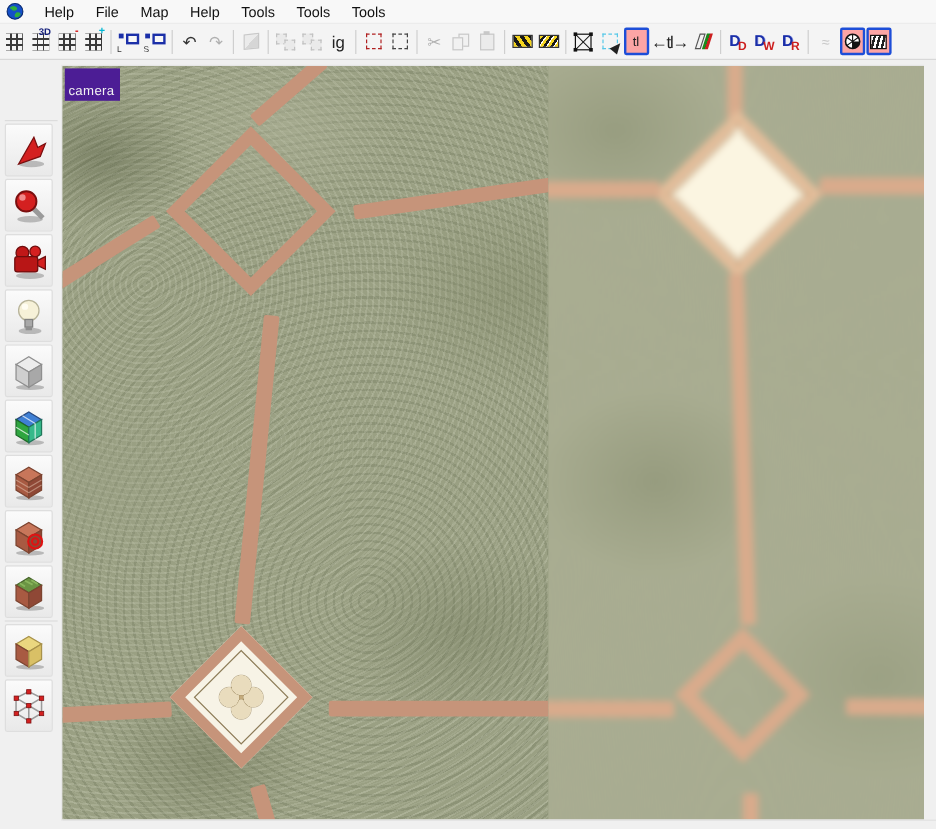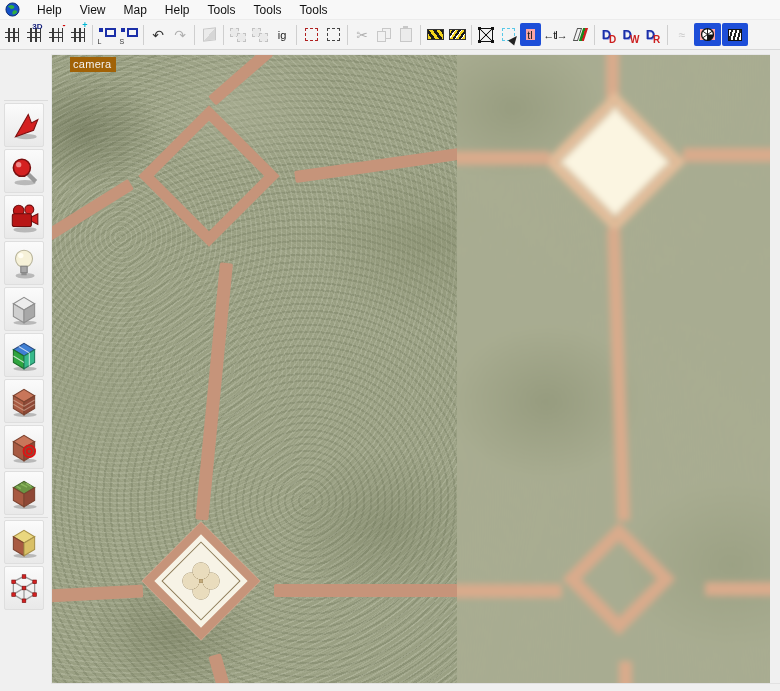--- a/index.html
+++ b/index.html
@@ -16,42 +16,42 @@
   .menubar{height:20px;background:#f8f8f8;display:flex;align-items:center;font-size:12px;color:#111;
            border-bottom:1px solid #ececec}
   .globe{width:15px;height:15px;margin:0 8px 0 5px;flex:0 0 auto}
   .menu-item{padding:2px 9px;cursor:default}
 
   
   .toolbar{height:30px;background:#f4f4f4;display:flex;align-items:center;padding:0 1px;
            border-bottom:1px solid #d8d8d8}
   .tbtn{min-width:21px;height:23px;display:flex;align-items:center;justify-content:center;
         position:relative;color:#333;flex:0 0 auto;margin:0 0.5px;border:1px solid transparent}
-  .tbtn.pressed{background:#fca5a5;border:6px solid #1d4ed8;border-radius:2px}
+  .tbtn.pressed{background:#fca5a5;border:2px solid #1d4ed8;border-radius:2px}
   .tbtn.disabled{opacity:.35;filter:grayscale(1)}
   .tsep{width:1px;height:20px;background:#cfcfcf;margin:0 3px;flex:0 0 auto}
   .gridicon{width:14px;height:14px;
     background:repeating-linear-gradient(90deg,transparent 0 3.5px,#3a3a3a 3.5px 5px),
                repeating-linear-gradient(0deg,transparent 0 3.5px,#3a3a3a 3.5px 5px)}
   .gridmark{position:absolute;top:-3px;right:0;font-size:9px;font-weight:bold;line-height:9px}
   .mark-3d{color:#14207c;top:-2px;right:1px;font-size:8px}
   .mark-minus{color:#d00000}
   .mark-plus{color:#00b7d4}
   .cascade{position:relative;width:17px;height:14px}
   .cascade i{position:absolute;border:2px solid var(--blue);background:#f7f7f7}
   .cascade i:first-child{left:6px;top:0;width:11px;height:9px}
   .cascade i:last-child{left:0;top:4px;width:11px;height:9px;background:#fff}
   .cascade b{position:absolute;left:-1px;bottom:-3px;font-size:7px;font-weight:normal;color:#333}
   .glyph{font-size:14px;line-height:1}
   .minicube{width:13px;height:13px;background:linear-gradient(135deg,#dcdcdc 0 50%,#9f9f9f 50%);
             border:1px solid #777;transform:skewY(-6deg)}
   .gpair{position:relative;width:16px;height:14px}
   .gpair i{position:absolute;width:9px;height:9px;border:1.5px dashed #666;background:#d8d8d8}
   .gpair i:first-child{left:0;top:0}.gpair i:last-child{right:0;bottom:0}
-  .igtext{font-size:11px;color:#222}
+  .igtext{font-size:14px;color:#222}
   .dashsq{width:13px;height:13px;border:1.6px dashed #b02020}
   .dashsq.dark{border-color:#444}
   .pagecopy{position:relative;width:15px;height:14px}
   .pagecopy i{position:absolute;width:9px;height:11px;border:1.5px solid #777;background:#eee}
   .pagecopy i:first-child{left:5px;top:0}.pagecopy i:last-child{left:0;top:3px}
   .clipboard{width:12px;height:14px;border:1.5px solid #777;background:#ddd;position:relative}
   .clipboard::before{content:"";position:absolute;left:2px;top:-3px;width:5px;height:3px;background:#777}
   .hazard{width:17px;height:11px;border:1px solid #333;
     background:repeating-linear-gradient(55deg,var(--hazard) 0 3px,#191919 3px 6px)}
   .hazard.alt{background:repeating-linear-gradient(125deg,var(--hazard) 0 2px,#191919 2px 4px,#fff 4px 5px)}
@@ -59,21 +59,21 @@
     background:linear-gradient(45deg,transparent calc(50% - .8px),#111 50%,transparent calc(50% + .8px)),
                linear-gradient(-45deg,transparent calc(50% - .8px),#111 50%,transparent calc(50% + .8px))}
   .selhandles::before,.selhandles::after{content:"";position:absolute;width:3px;height:3px;background:#111}
   .selhandles::before{left:-2px;top:-2px;box-shadow:13px 0 #111}
   .selhandles::after{left:-2px;bottom:-2px;box-shadow:13px 0 #111}
   .autosel{width:13px;height:13px;border:1.6px dashed #57c8e8;position:relative}
   .autosel::after{content:"";position:absolute;right:-4px;bottom:-4px;width:0;height:0;
     border-left:4px solid transparent;border-right:4px solid transparent;border-top:9px solid #222;
     transform:rotate(-140deg)}
   .tltext{font-size:11px;color:#222}
-  .tlscale{font-size:11px;color:#222;letter-spacing:-1px;white-space:nowrap}
+  .tlscale{font-size:14px;color:#222;letter-spacing:-1px;white-space:nowrap}
   .flipicon{display:flex;gap:1px}
   .flipicon i{width:5px;height:13px;transform:skewX(-18deg)}
   .flipicon i:first-child{border:1.4px solid #555;background:#f2f2f2}
   .flipicon i:last-child{background:linear-gradient(90deg,#1c871c 0 50%,#cc1f1f 50%)}
   .dword{font-weight:bold;font-size:13px;color:var(--blue);line-height:1;
          text-shadow:.5px .5px 0 #9aa6e8}
   .dsub{font-weight:bold;font-size:10px;color:var(--red);margin-left:-2px;vertical-align:-4px;line-height:1}
   .squiggle{font-size:12px;color:#777}
   .stripesicon{width:14px;height:12px;border:1.4px solid #111;background:
     repeating-linear-gradient(105deg,#fff 0 2px,#222 2px 4px)}
@@ -82,22 +82,22 @@
   .content{position:absolute;top:51px;left:0;right:0;bottom:0;display:flex}
   .sidebar{width:52px;flex:0 0 auto;background:#f0f0f0;padding-top:2px}
   .sspacer{height:46px}
   .sdiv{height:1px;background:#dcdcdc;margin:1px 4px}
   .stool{width:40px;height:44px;margin:2px 0 2px 4px;background:linear-gradient(#fbfbfb,#e9e9e9);
          border:1px solid #dedede;border-radius:2px;display:flex;align-items:center;justify-content:center}
   .main{position:relative;flex:1}
 
   .viewport{position:absolute;left:0;top:4px;width:718px;height:628px;background:var(--tile);
             overflow:hidden;outline:1px solid #e6e6e6}
-  .vlabel{position:absolute;left:18px;top:2px;background:#a16207;color:#f2f2f2;font-size:11px;
-          padding:1px 5px 2px 3px;z-index:30;letter-spacing:.3px}
+  .vlabel{position:absolute;left:2px;top:2px;background:#4c1d95;color:#f2f2f2;font-size:11px;
+          padding:13px 5px 2px 3px;z-index:30;letter-spacing:.3px}
 
   .vhalf{position:absolute;top:0;height:628px;overflow:hidden}
   .vleft{left:0;width:405px;background-color:var(--tile);
     background-image:
       radial-gradient(ellipse 120px 90px at 8% 12%, rgba(80,88,60,.38), transparent 65%),
       radial-gradient(ellipse 150px 110px at 45% 8%, rgba(178,182,156,.45), transparent 65%),
       radial-gradient(ellipse 170px 130px at 92% 30%, rgba(125,132,100,.38), transparent 65%),
       radial-gradient(ellipse 140px 120px at 8% 55%, rgba(152,158,130,.4), transparent 65%),
       radial-gradient(ellipse 160px 120px at 82% 75%, rgba(108,116,86,.33), transparent 65%),
       radial-gradient(ellipse 130px 100px at 30% 92%, rgba(93,100,70,.33), transparent 65%),
@@ -143,21 +143,21 @@
 </head>
 <body>
 
 <div class="menubar">
   <svg class="globe" viewBox="0 0 16 16">
     <circle cx="8" cy="8" r="7" fill="#1450c8" stroke="#0a2a70" stroke-width="1"></circle>
     <path d="M3,5 Q6,2 9,4 Q11,5 9,7 Q6,8 5,6 Z" fill="#2fae3f"></path>
     <path d="M9,9 Q13,8 13,11 Q11,14 8,13 Q7,11 9,9 Z" fill="#2fae3f"></path>
   </svg>
   <span class="menu-item">Help</span>
-  <span class="menu-item">View</span>
+  <span class="menu-item">File</span>
   <span class="menu-item">Map</span>
   <span class="menu-item">Help</span>
   <span class="menu-item">Tools</span>
   <span class="menu-item">Tools</span>
   <span class="menu-item">Tools</span>
 </div>
 
 <div class="toolbar">
   <div class="tbtn">
       <span class="gridicon"></span>

